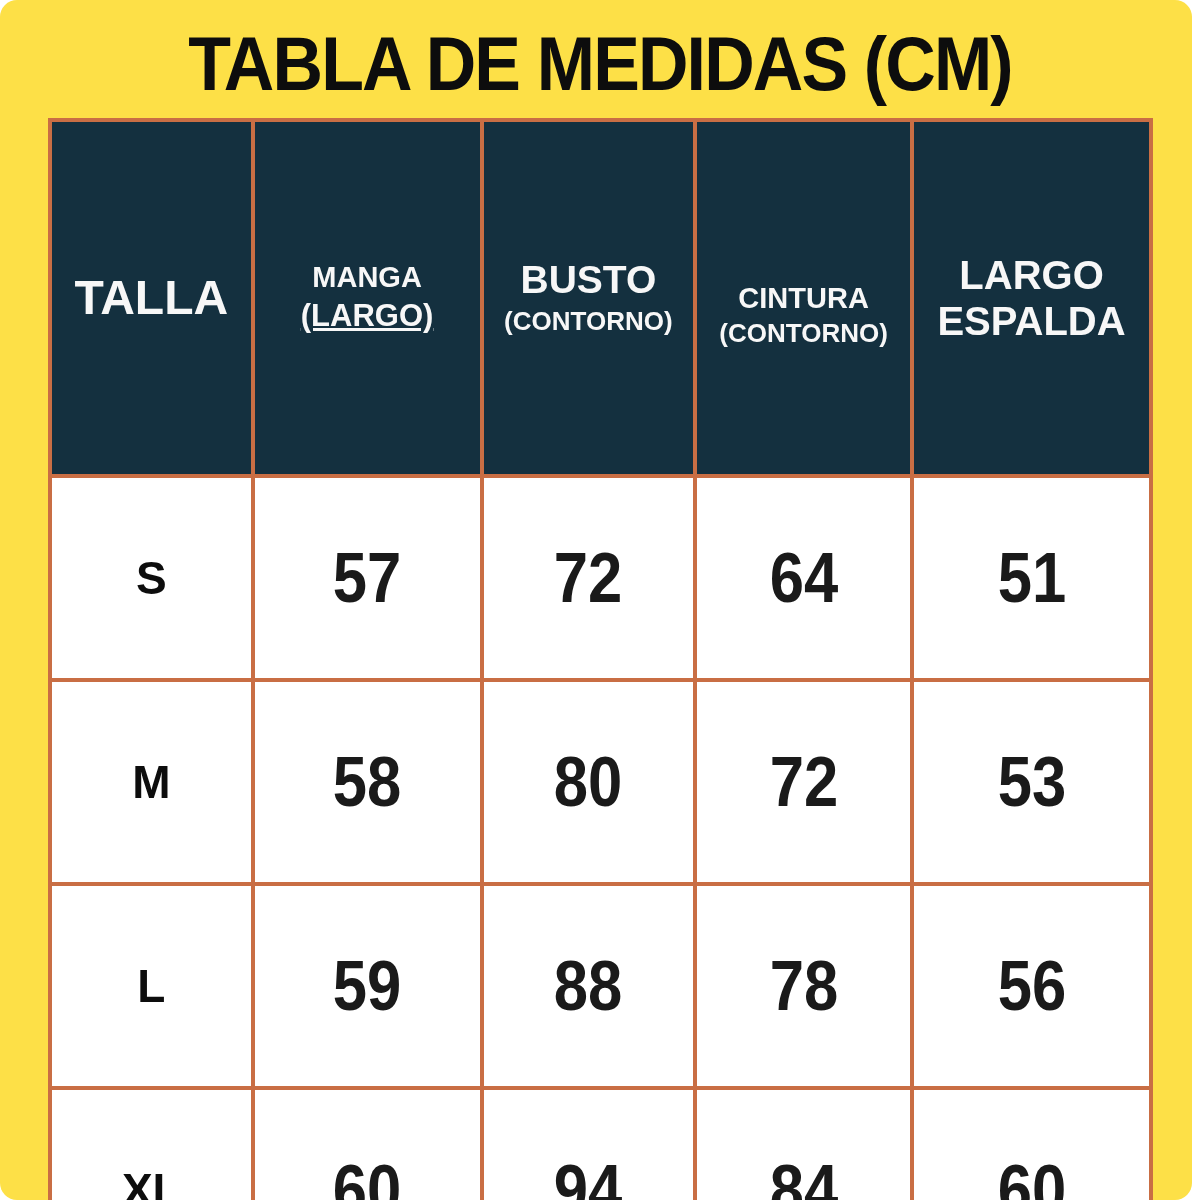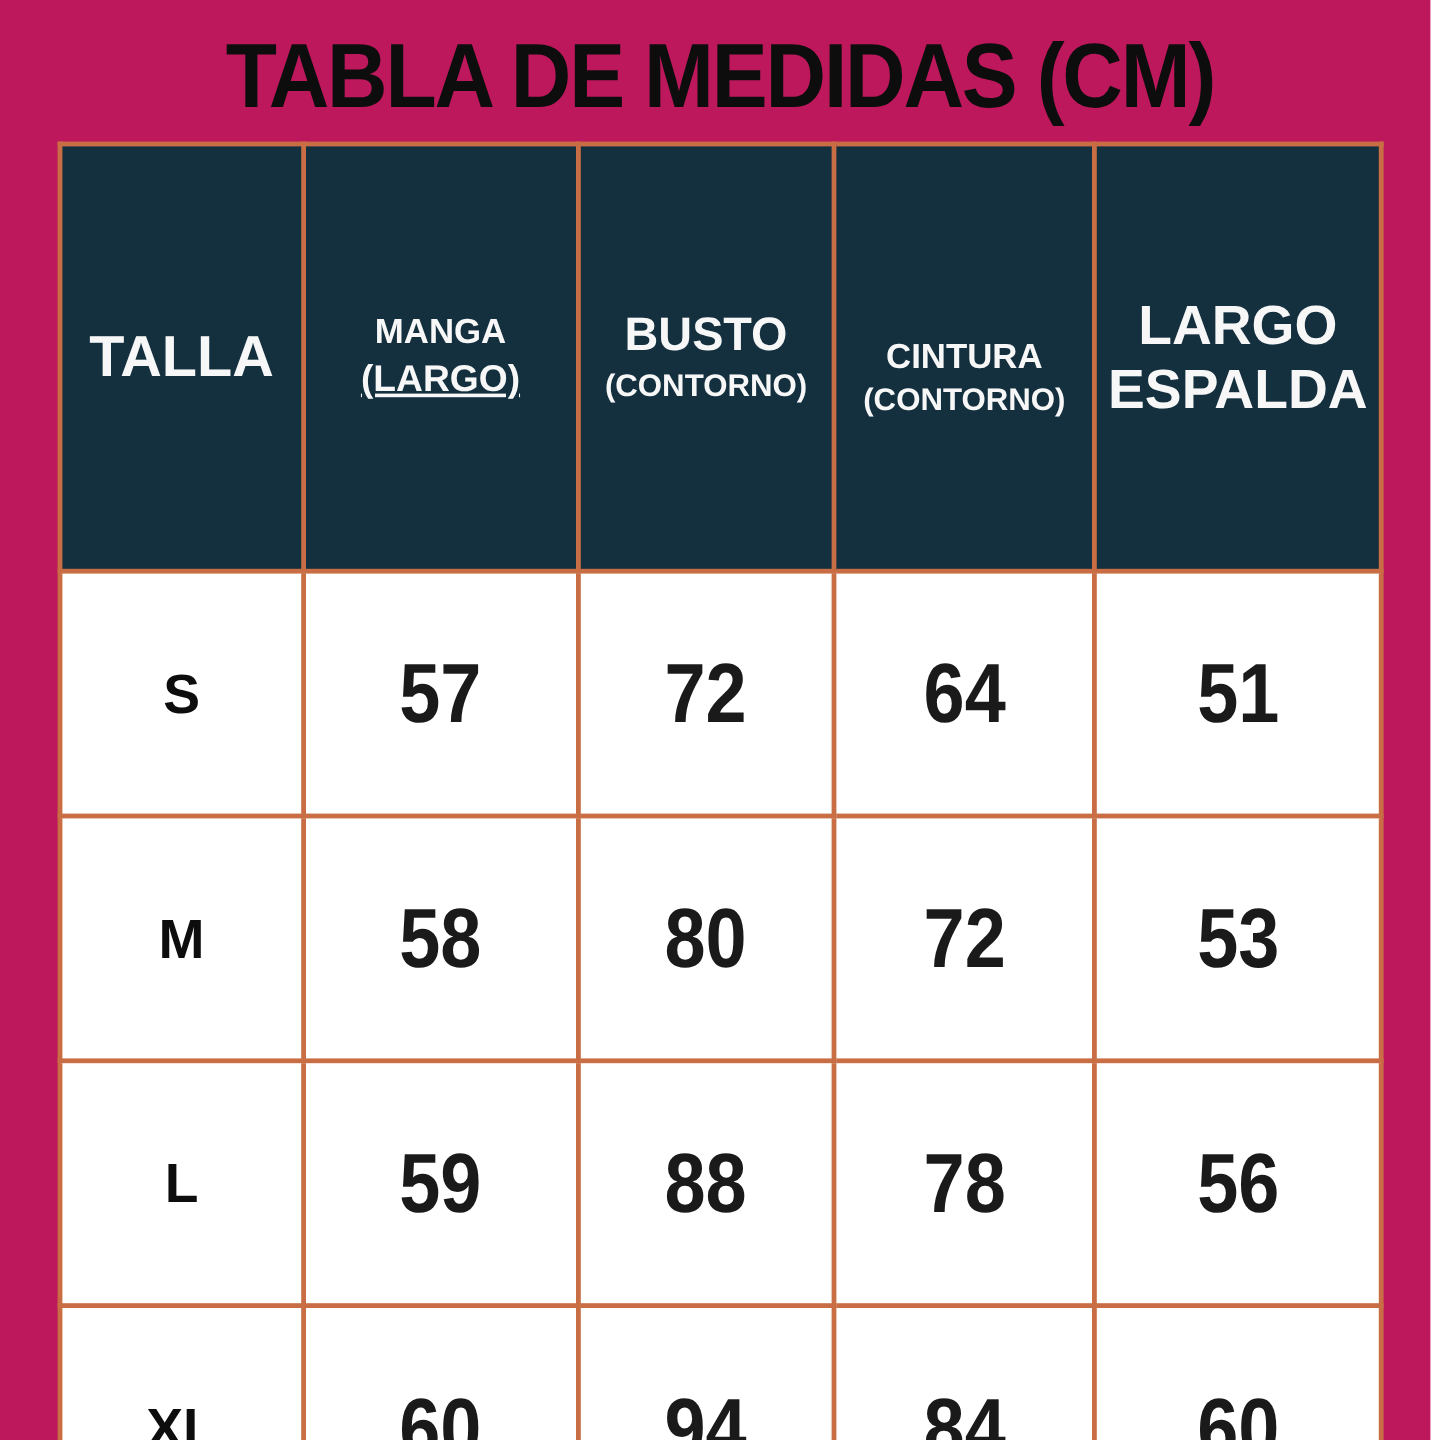--- a/index.html
+++ b/index.html
@@ -10,21 +10,22 @@
   body {
     width: 1200px;
     height: 1200px;
     overflow: hidden;
     font-family: "Liberation Sans", sans-serif;
   }
   .page {
     width: 1192px;
     height: 1200px;
     position: relative;
-    background: #be185d;
+    background: #fde047;
+    border-radius: 17px;
   }
   .title {
     margin: 0 auto;
     padding-top: 24px;
     width: 1200px;
     text-align: center;
     font-size: 76px;
     line-height: 80px;
     font-weight: bold;
     color: #0d0d0d;
@@ -68,21 +69,21 @@
     font-weight: bold;
     margin-top: 4px;
   }
   thead th:nth-child(1) .h-main { font-size: 48px; }
   thead th:nth-child(2) .h-main { font-size: 29px; }
   thead th:nth-child(2) .h-sub  { font-size: 31px; text-decoration: underline; }
   thead th:nth-child(3) .h-main { font-size: 39px; }
   thead th:nth-child(3) .h-sub  { font-size: 26px; }
   thead th:nth-child(4) .h-main { font-size: 29px; margin-top: 36px; }
   thead th:nth-child(4) .h-sub  { font-size: 26px; }
-  thead th:nth-child(5) .h-main { font-size: 46px; line-height: 1.15; text-align: center; }
+  thead th:nth-child(5) .h-main { font-size: 40px; line-height: 1.15; text-align: center; }
   tbody td {
     height: 200px;
     background: #ffffff;
     color: #1a1a1a;
   }
   td.size-cell {
     font-size: 46px;
     font-weight: bold;
     color: #0d0d0d;
   }

